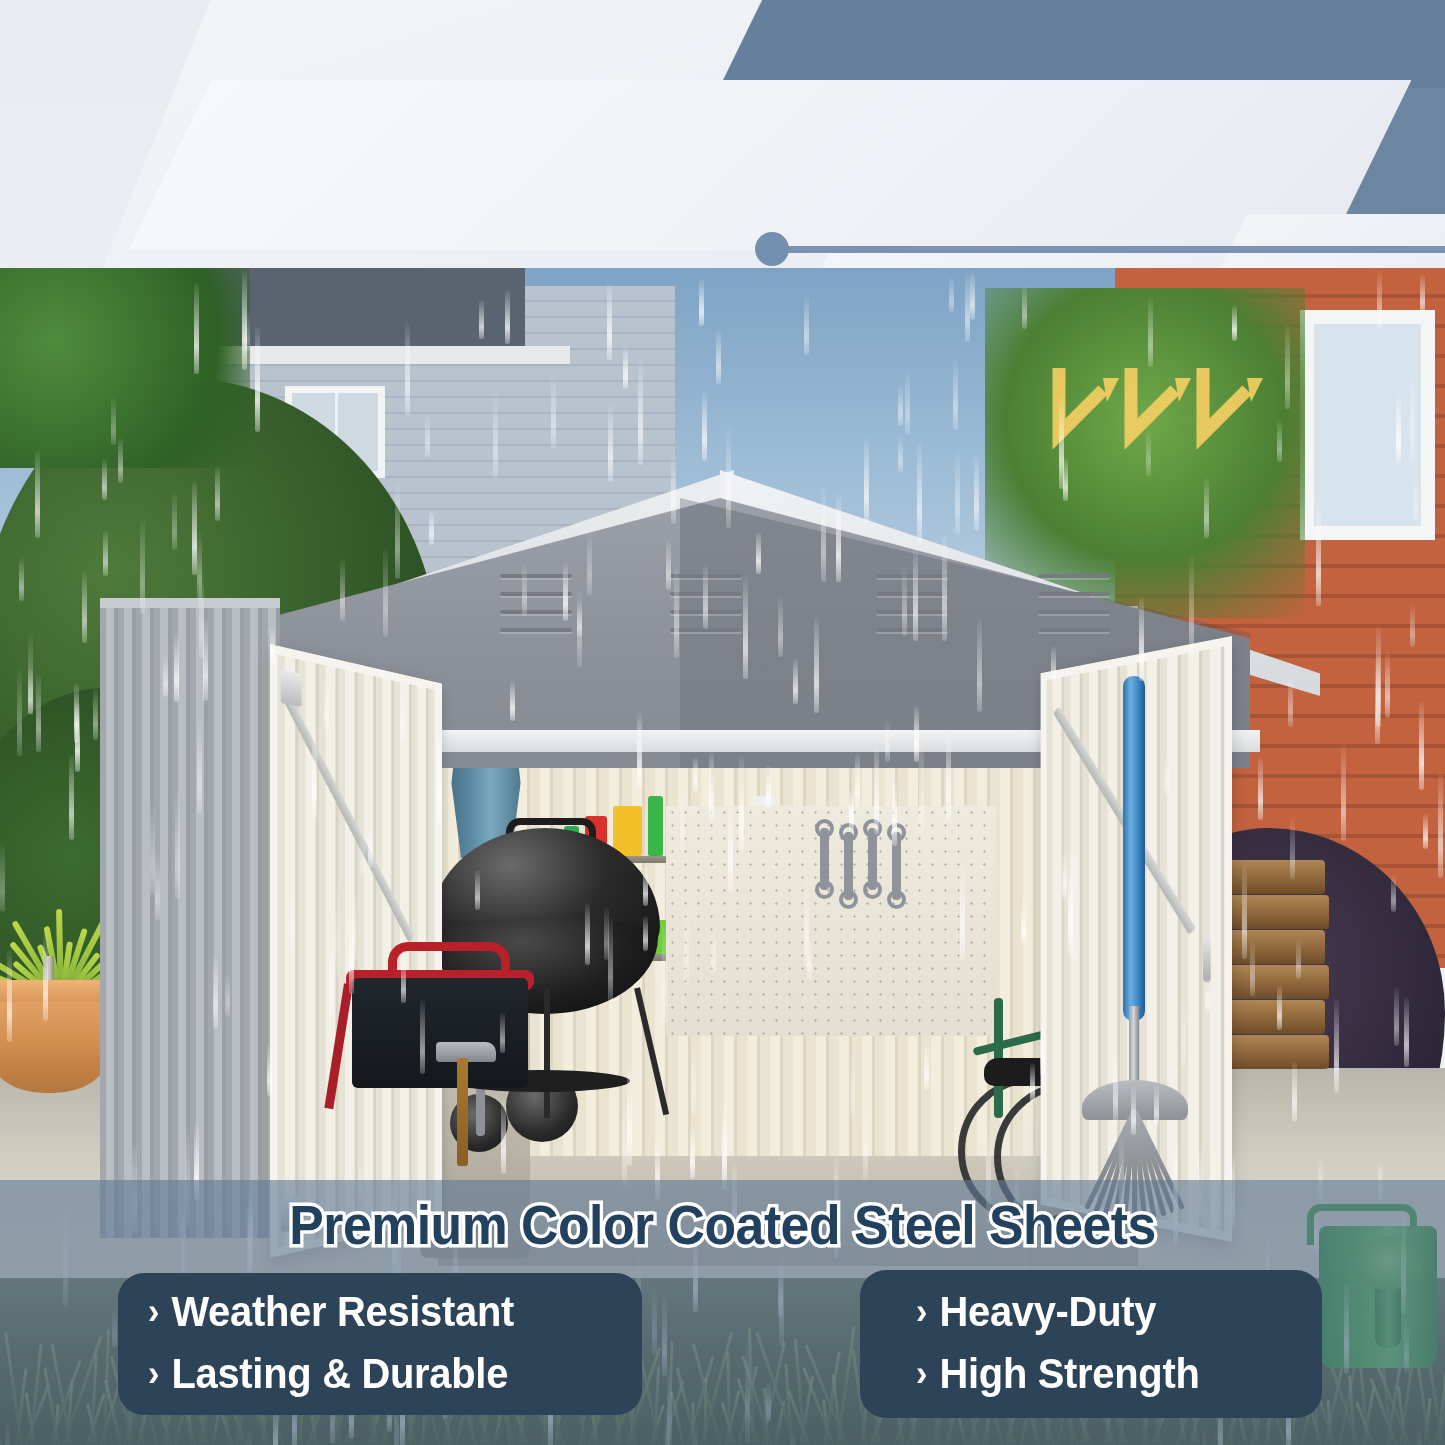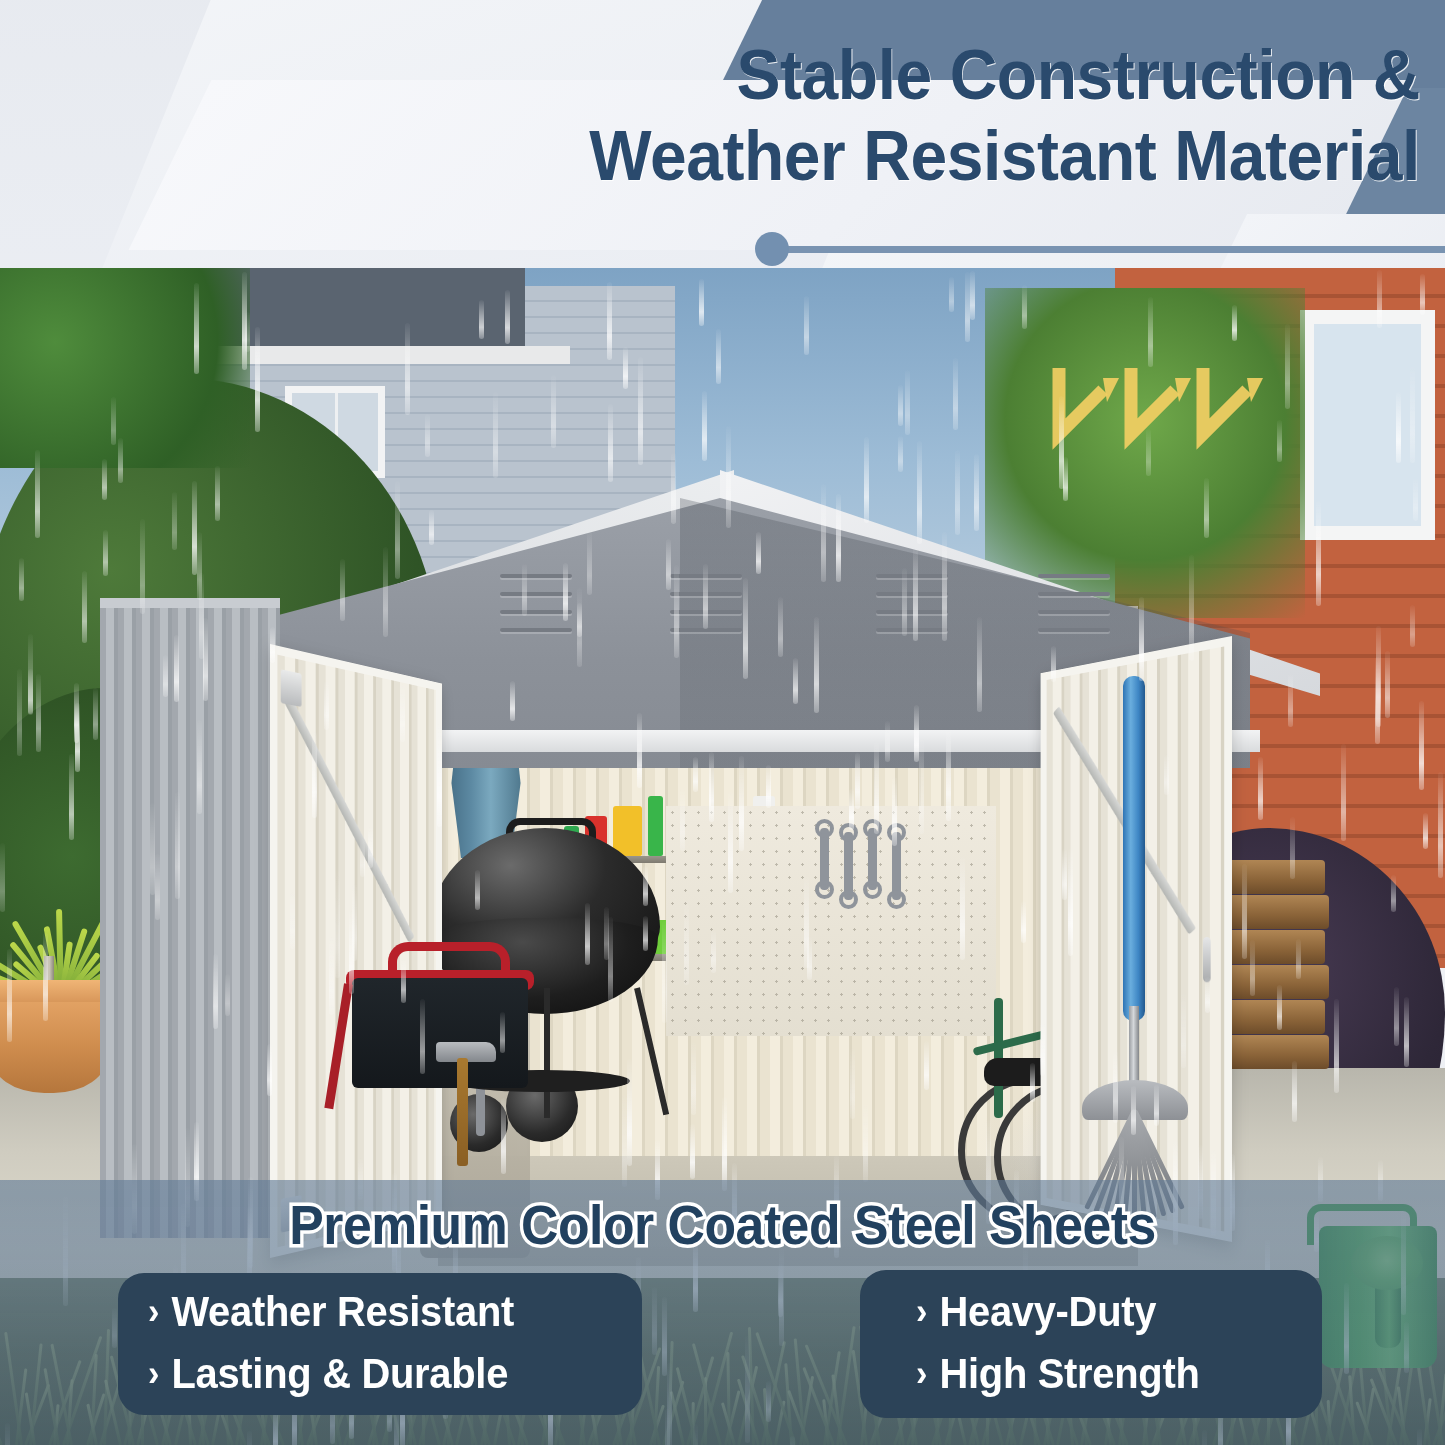--- a/index.html
+++ b/index.html
@@ -756,24 +756,20 @@
 <div id="poster">
 
   <div class="header">
     <div class="hdr-shape-a"></div>
     <div class="hdr-shape-b"></div>
     <div class="hdr-band-dark"></div>
     <div class="hdr-band-dark2"></div>
     <div class="hdr-band-light"></div>
     <div class="hdr-band-light2"></div>
 
-    <div class="title-block">
-      <div class="title-line">Stable Construction &amp;</div>
-      <div class="title-line">Weather Resistant Material</div>
-    </div>
   </div>
   <div class="divider"></div>
   <div class="divider-dot"></div>
 
   <div class="scene">
 
     <div class="sky"></div>
     <div class="cloud c1"></div>
     <div class="cloud c2"></div>
 

